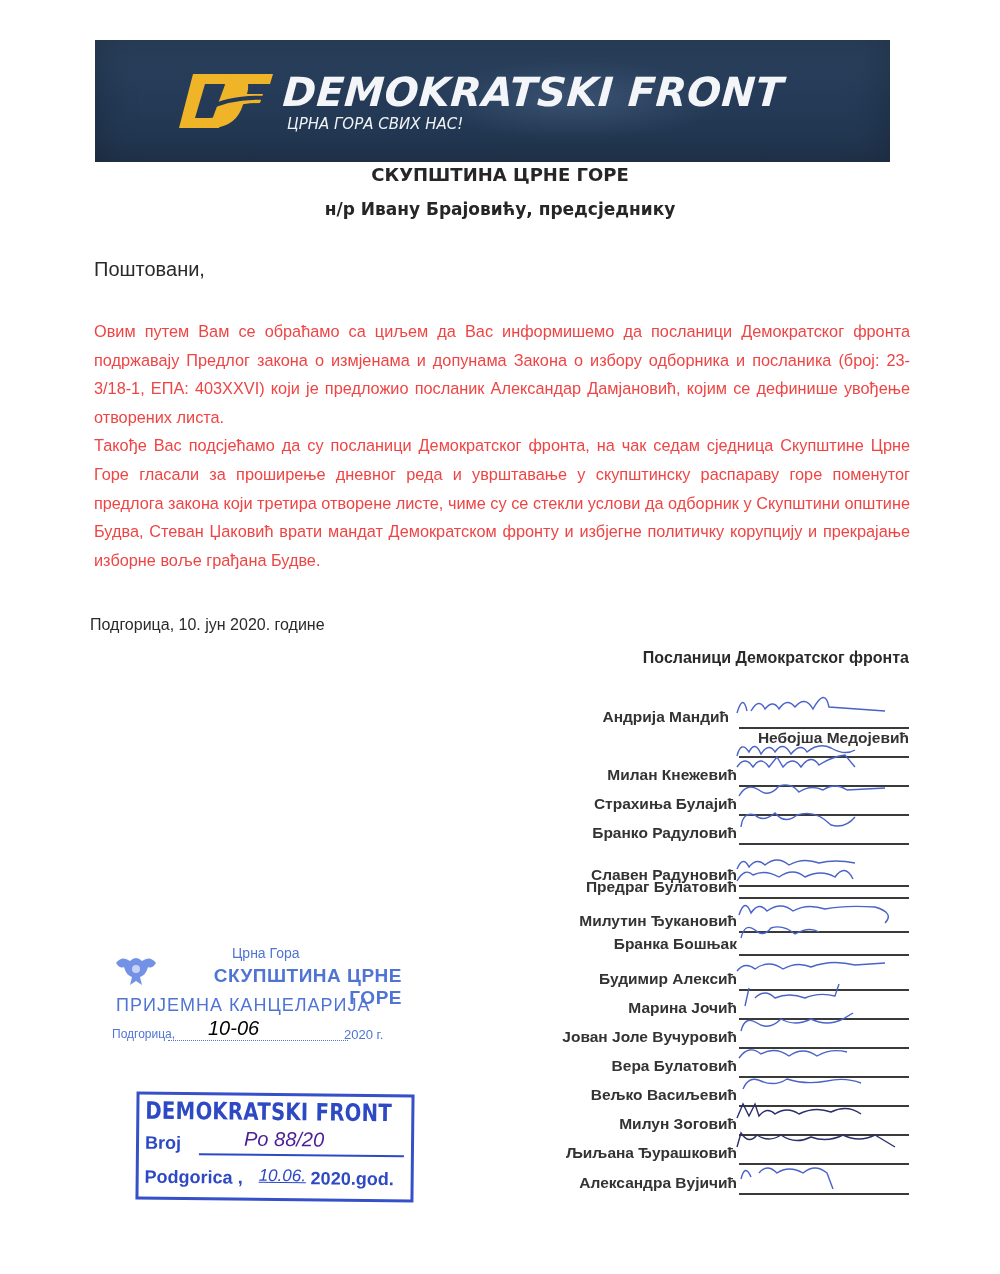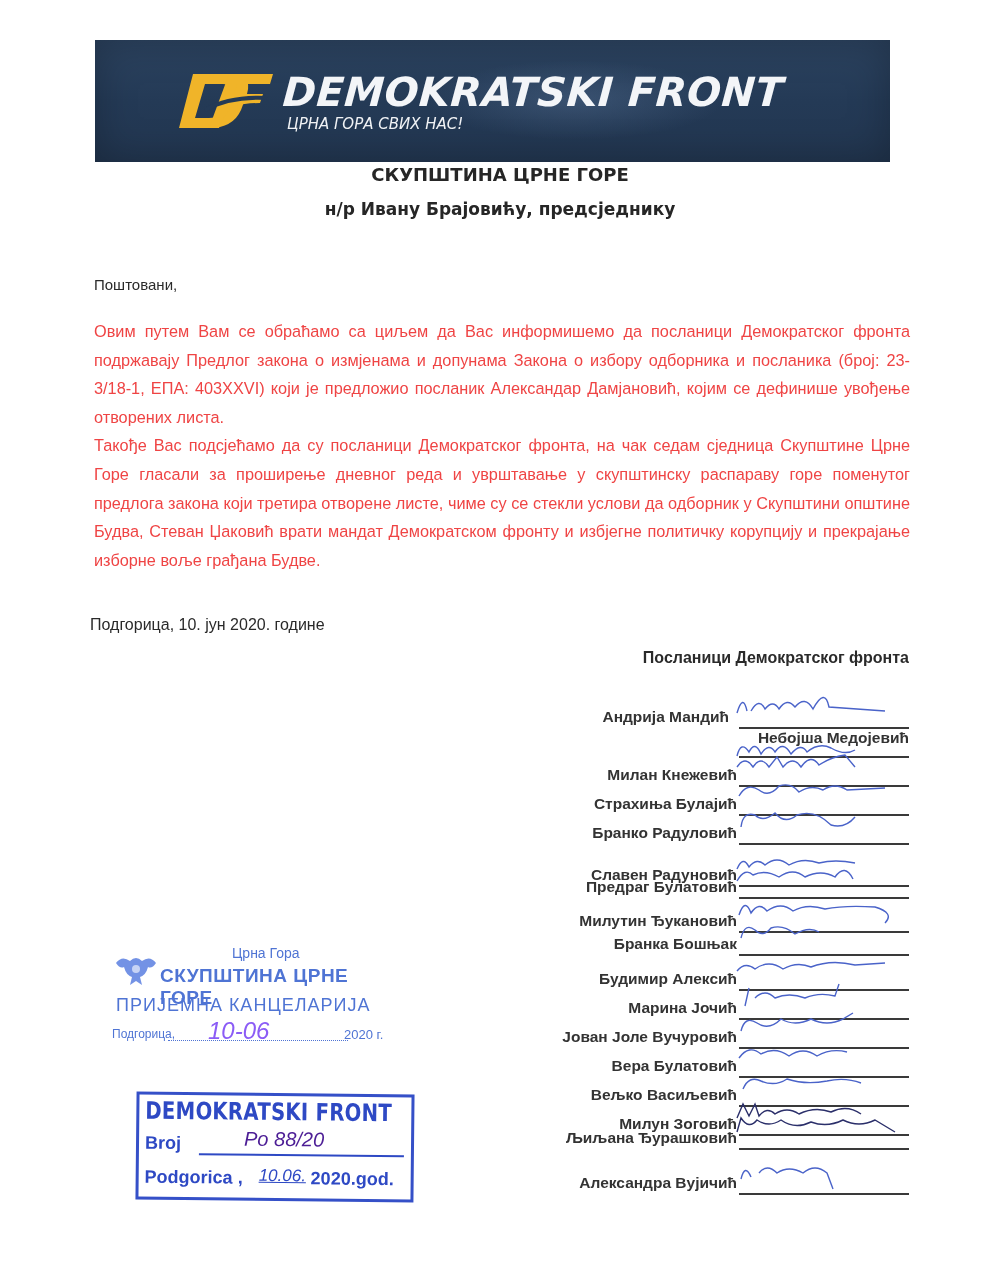--- a/index.html
+++ b/index.html
@@ -29,21 +29,21 @@
   }
 
   
   .recipient {
     position: absolute; left: 0; width: 1000px; text-align: center;
     font-family: "DejaVu Sans", sans-serif; font-weight: bold; color: #262626;
   }
   .recipient.r1 { top: 164px; font-size: 18px; }
   .recipient.r2 { top: 199px; font-size: 17px; }
 
-  .greeting { position: absolute; left: 94px; top: 258px; font-size: 15px; margin-top: 18px; }
+  .greeting { position: absolute; left: 94px; top: 258px; font-size: 20px; }
 
   .body-text {
     position: absolute; left: 94px; width: 816px; top: 317px;
     font-size: 16.3px; line-height: 28.6px; text-align: justify; color: #ef4444;
   }
   .body-text p { text-align: justify; text-align-last: left; }
 
   .date-line { position: absolute; left: 90px; top: 616px; font-size: 16px; }
   .signers-title {
     position: absolute; right: 91px; top: 649px; font-size: 16px; font-weight: bold;
@@ -53,27 +53,27 @@
   .signers { position: absolute; left: 0; top: 700px; width: 1000px; }
   .signer-row { position: absolute; right: 91px; height: 29px; display: flex; align-items: flex-end; }
   .signer-name {
     font-size: 15.5px; font-weight: bold; color: #333; text-align: right; white-space: nowrap;
     padding-bottom: 3px;
   }
   .sig-line { width: 170px; height: 24px; border-bottom: 2px solid #3a3a3a; margin-left: 2px; position: relative; }
   .sig-line svg { position: absolute; left: -4px; top: -12px; overflow: visible; }
 
   
-  .stamp-parliament { position: absolute; left: 112px; top: 945px; width: 290px; height: 105px; color: #4f74d4; }
+  .stamp-parliament { position: absolute; left: 112px; top: 945px; width: 290px; height: 105px; color: #4f74d4; text-align: right; }
   .stamp-parliament .s-top { position: absolute; left: 120px; top: 0; font-size: 14px; }
   .stamp-parliament .s-org { position: absolute; left: 48px; top: 20px; font-size: 19px; font-weight: bold; letter-spacing: 0.5px; }
   .stamp-parliament .s-office { position: absolute; left: 4px; top: 50px; font-size: 18px; letter-spacing: 1px; }
   .stamp-parliament .s-city { position: absolute; left: 0; top: 82px; font-size: 12px; }
   .stamp-parliament .s-date-line { position: absolute; left: 56px; top: 95px; width: 180px; border-bottom: 1px dotted #4f74d4; }
-  .stamp-parliament .s-date { position: absolute; left: 96px; top: 72px; font-size: 24px; font-style: italic; color: #8b5cf6; }
+  .stamp-parliament .s-date { position: absolute; left: 96px; top: 72px; font-size: 20px; font-style: italic; color: #000000; }
   .stamp-parliament .s-year { position: absolute; left: 232px; top: 82px; font-size: 13px; }
   .seal-icon { position: absolute; left: 0; top: 8px; width: 48px; height: 36px; }
 
   .stamp-df {
     position: absolute; left: 136px; top: 1093px; width: 278px; height: 108px;
     border: 3px solid #3550c8; color: #2e49c4; transform: rotate(0.6deg);
   }
   .stamp-df .d-title { position: absolute; left: 6px; top: 2px; font-size: 24px; font-weight: bold; font-family: "DejaVu Sans", sans-serif; letter-spacing: 0.3px; transform: scaleX(0.82); transform-origin: left; white-space: nowrap; }
   .stamp-df .d-broj { position: absolute; left: 6px; top: 38px; font-size: 18px; font-weight: bold; }
   .stamp-df .d-broj-line { position: absolute; left: 60px; top: 58px; width: 205px; border-bottom: 2px solid #2e49c4; }
@@ -223,21 +223,21 @@
       </span>
     </div>
     <div class="signer-row" style="top: 407.4px;">
       <span class="signer-name">Милун Зоговић</span>
       <span class="sig-line" title="Милун Зоговић">
         <svg width="180" height="34">
           <path d="M2 18 L8 4 L14 16 L20 4 L24 16 Q32 6 40 14 Q52 6 64 14 Q80 6 96 12 Q112 4 126 14" stroke="#2b2f6a" stroke-width="1.4" fill="none"></path>
         </svg>
       </span>
     </div>
-    <div class="signer-row" style="top: 421px;">
+    <div class="signer-row" style="top: 436px;">
       <span class="signer-name">Љиљана Ђурашковић</span>
       <span class="sig-line" title="Љ. Ђурашковић">
         <svg width="180" height="34">
           <path d="M2 18 L6 4 Q14 16 22 6 Q34 14 46 6 Q60 16 76 8 Q92 14 108 6 Q124 14 140 6 L160 18" stroke="#2b2f6a" stroke-width="1.4" fill="none"></path>
         </svg>
       </span>
     </div>
     <div class="signer-row" style="top: 465.6px;">
       <span class="signer-name">Александра Вујичић</span>
       <span class="sig-line" title="А. Вујичић">

